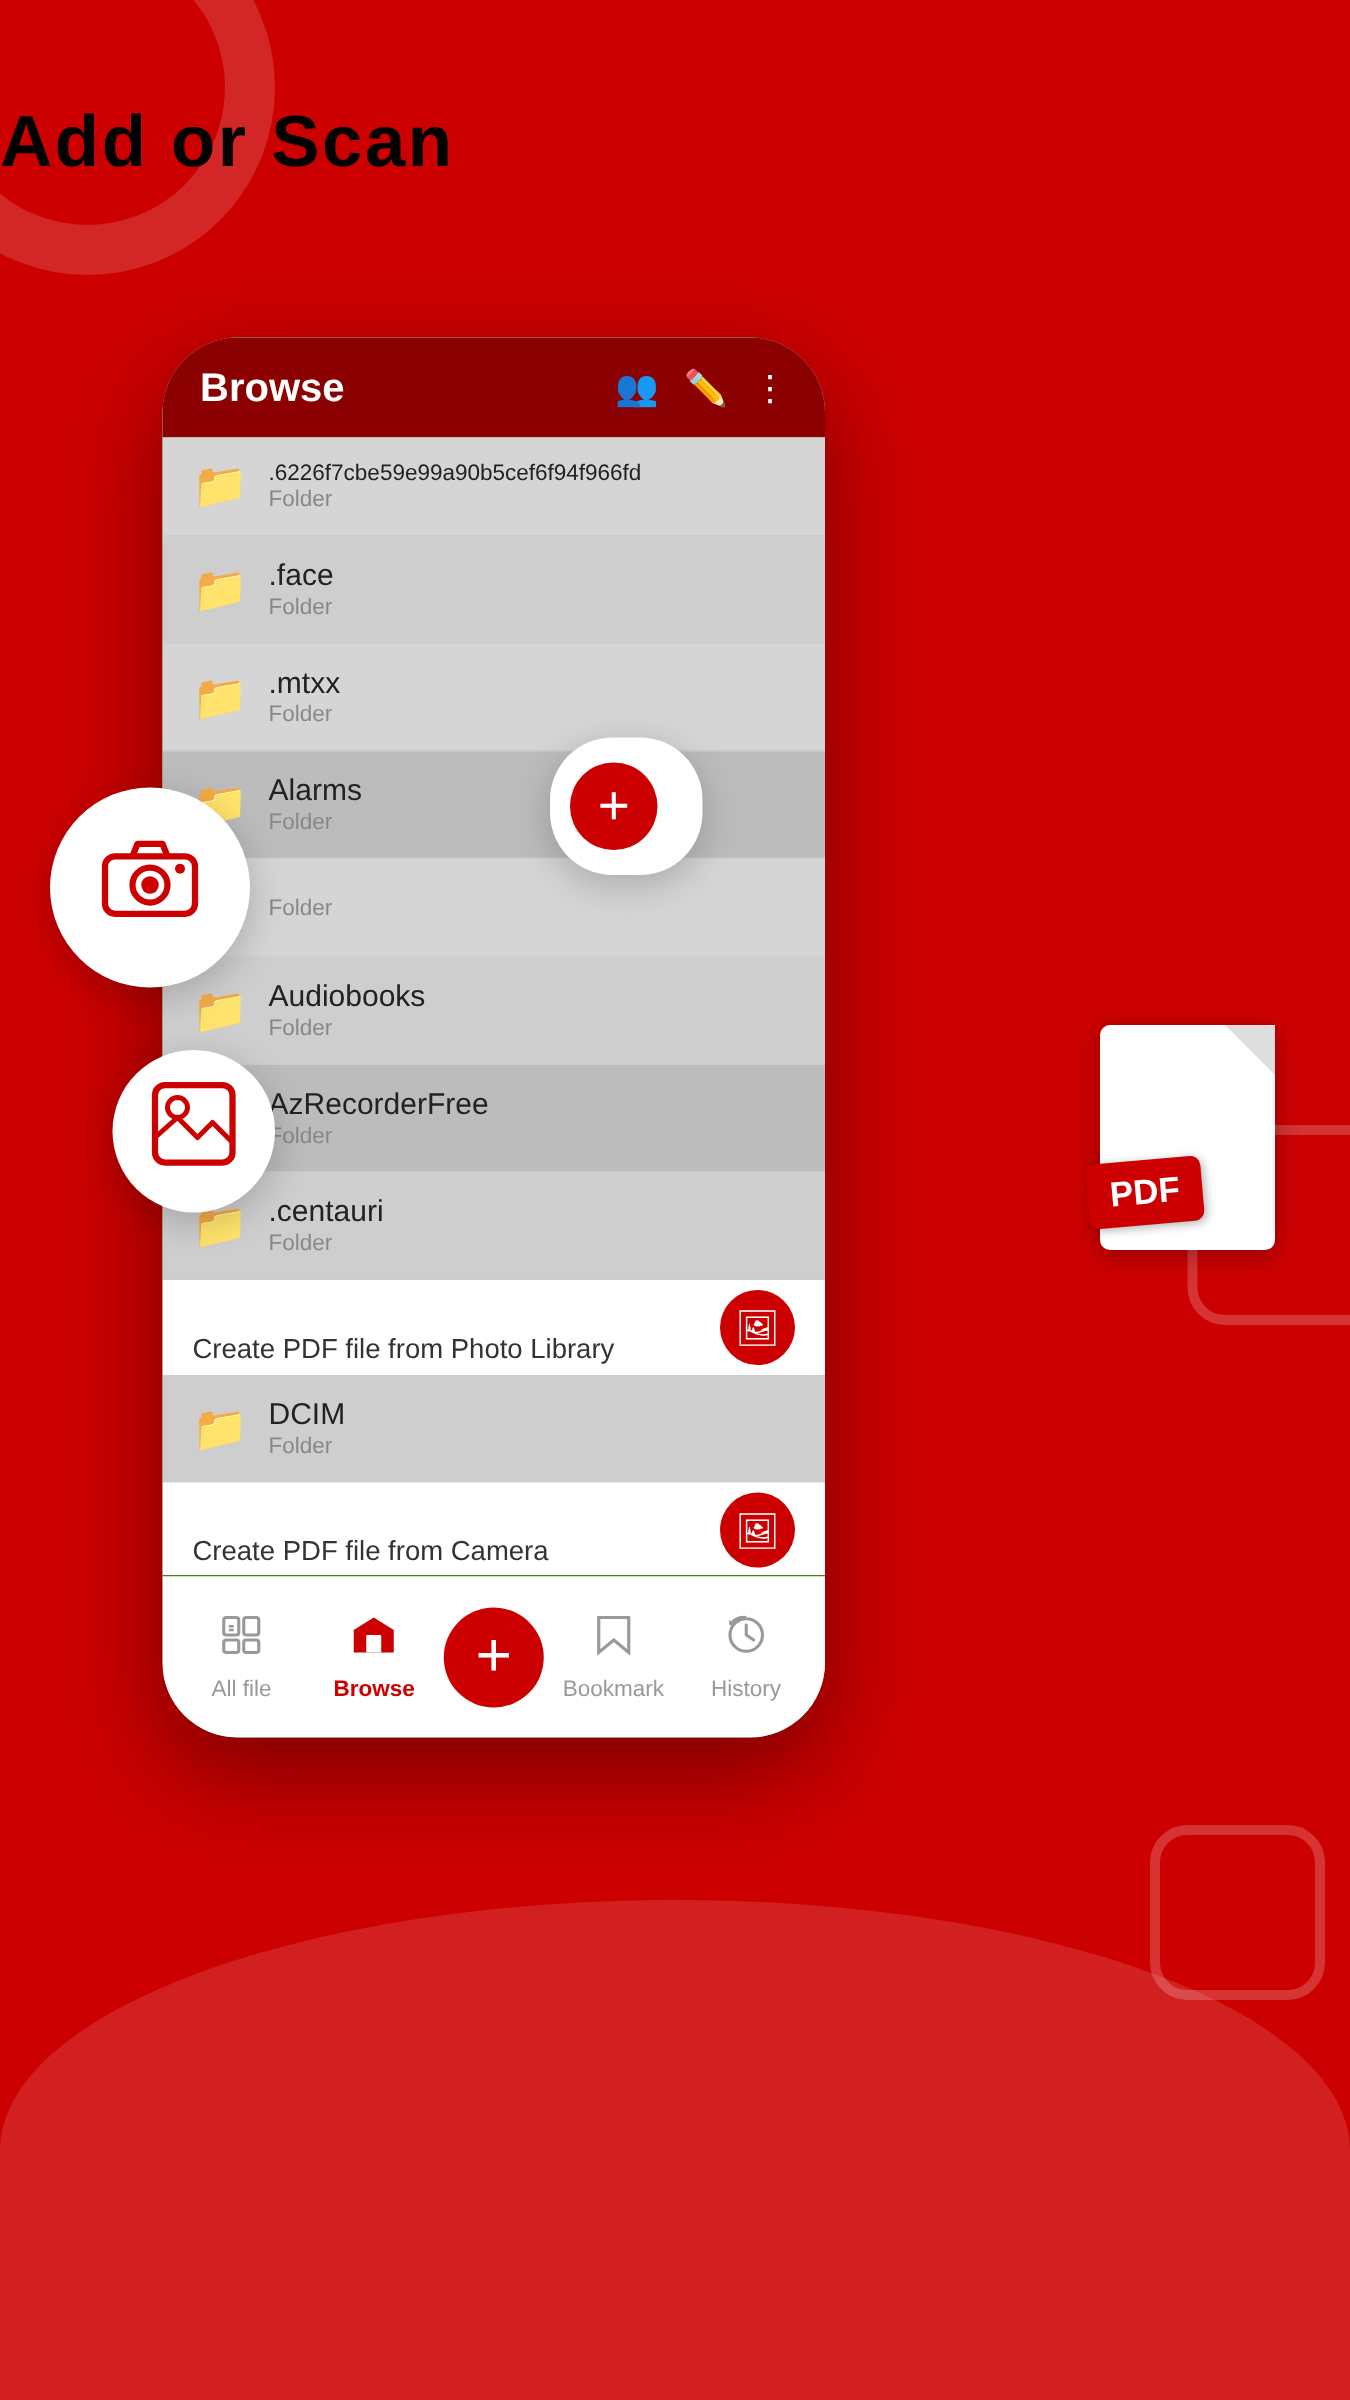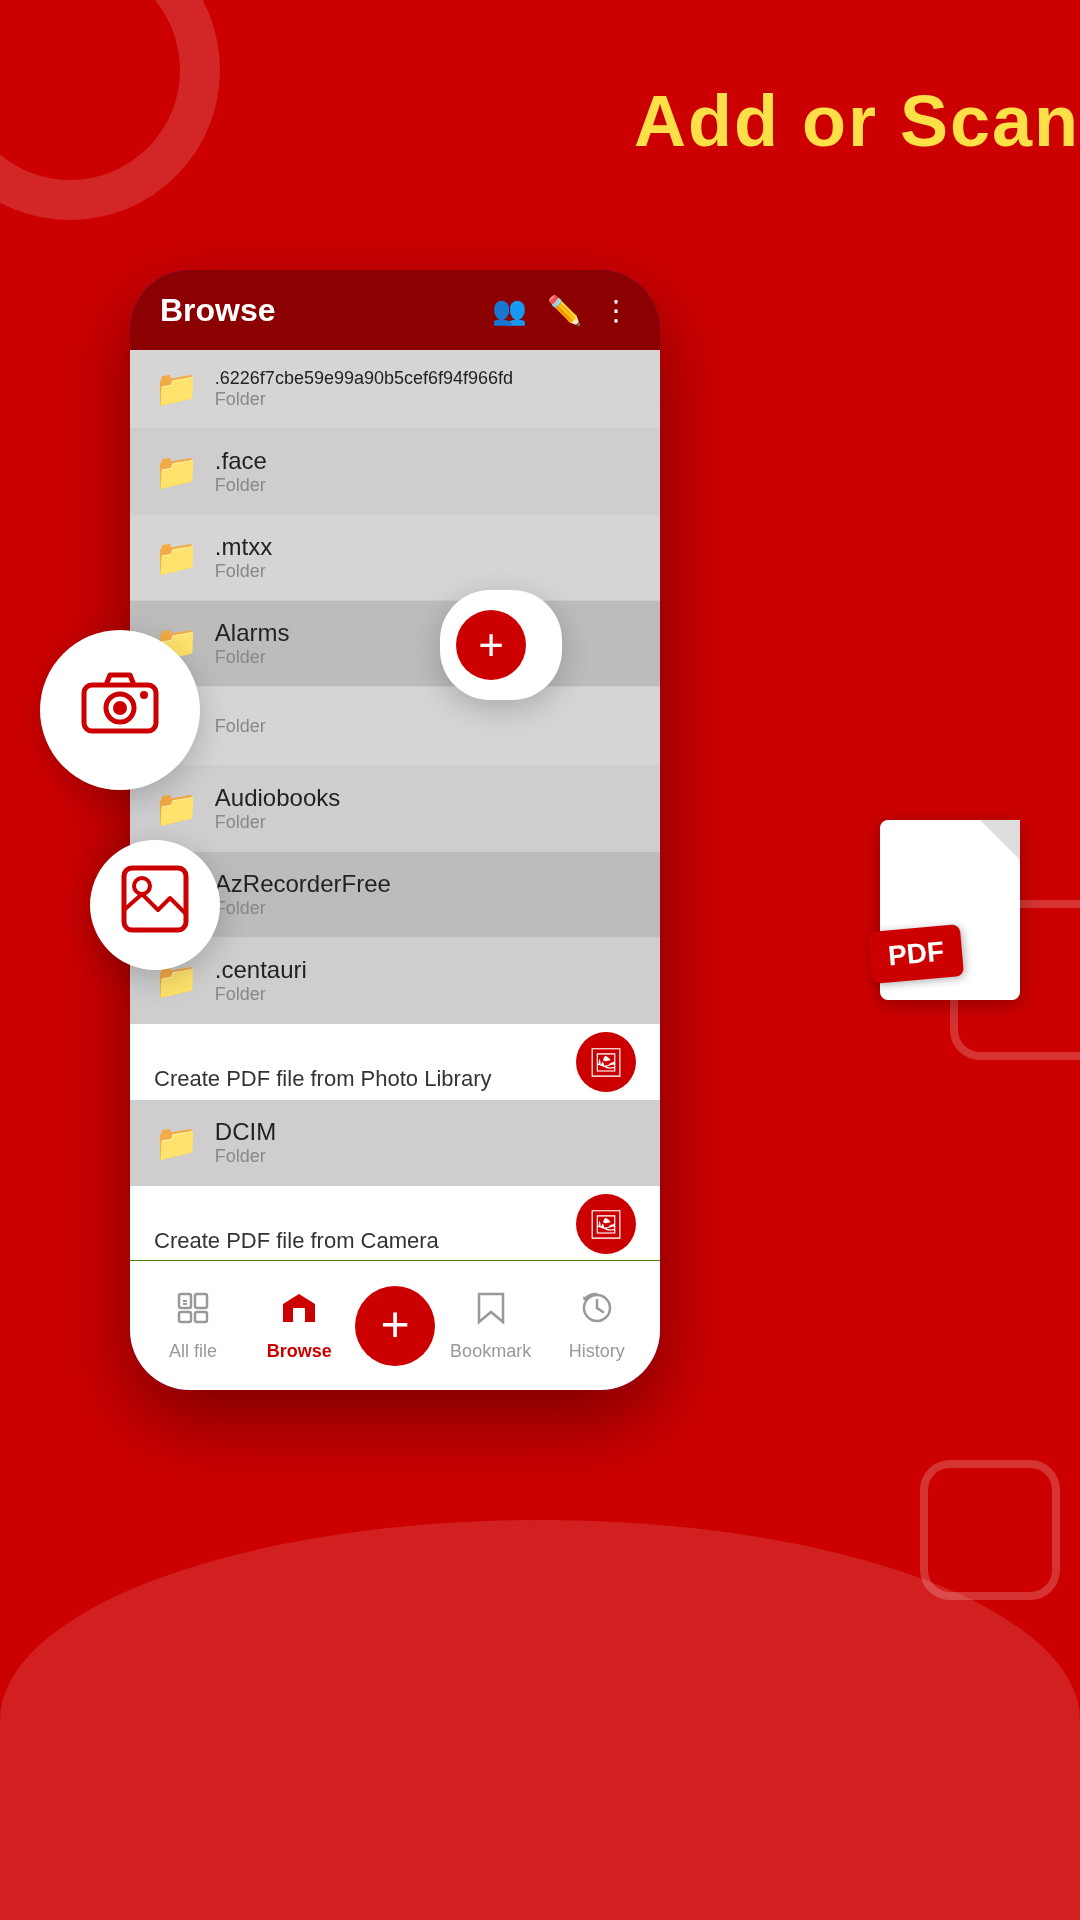--- a/index.html
+++ b/index.html
@@ -52,35 +52,35 @@
       width: 100%; height: 400px;
       background: rgba(255,255,255,0.12);
       border-radius: 60% 60% 0 0;
     }
 
     
     .main-title {
       position: absolute;
       top: 80px;
       left: 0; right: 0;
-      text-align: right;
-      color: #fde047;
-      font-size: 72px;
+      text-align: left;
+      color: #000000;
+      font-size: 58px;
       font-weight: 900;
       letter-spacing: 2px;
     }
 
     
     .phone-mockup {
       position: absolute;
       top: 270px;
       left: 130px;
       width: 530px;
       height: 1120px;
-      background: #6d28d9;
+      background: #86efac;
       border-radius: 60px;
       overflow: hidden;
       box-shadow: 0 30px 80px rgba(0,0,0,0.4);
     }
 
     
     .phone-header {
       background: #8b0000;
       height: 80px;
       display: flex;

